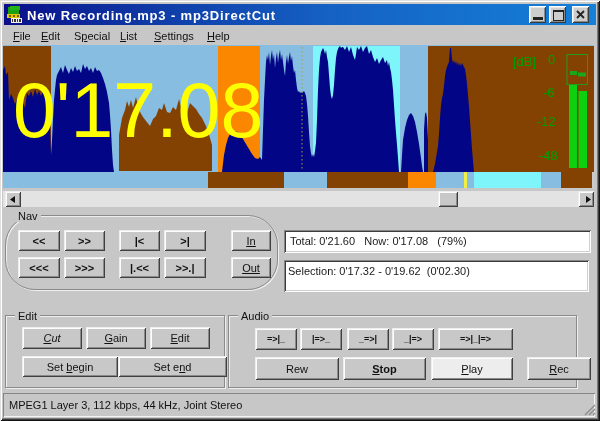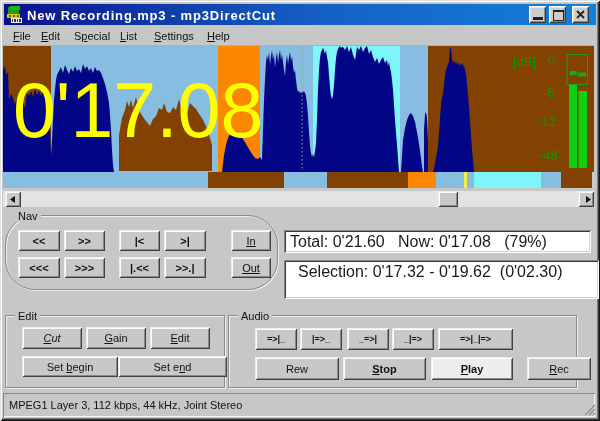--- a/index.html
+++ b/index.html
@@ -12,21 +12,21 @@
 .ttext{left:27px;top:4px;color:#fff;font-size:13px;font-weight:bold;line-height:14px;white-space:nowrap;letter-spacing:0.85px;}
 .wbtn{top:2px;width:17px;height:17px;background:#cdcdcd;
   box-shadow: inset 1px 1px 0 #fff, inset -1px -1px 0 #3a3a3a, inset 2px 2px 0 #e6e6e6, inset -2px -2px 0 #8a8a8a;}
 .menu span{position:absolute;top:0;font-size:11px;color:#111;}
 u{text-decoration:underline;}
 .btn{position:absolute;background:#c8c8c8;color:#111;font-size:11px;text-align:center;
   box-shadow: inset 1px 1px 0 #eeeeee, inset -1px -1px 0 #404040, inset 2px 2px 0 #fdfdfd, inset -2px -2px 0 #8a8a8a;
   border:0;}
 .fs{position:absolute;border:1px solid #8a8a8a;box-shadow:1px 1px 0 #efefef, inset 1px 1px 0 #efefef;}
 .fs .lg{position:absolute;top:-6px;left:9px;background:#c7c7c7;padding:0 3px;font-size:11px;color:#111;}
-.tbox{position:absolute;background:#fff;color:#1a1a1a;font-size:16px;
+.tbox{position:absolute;background:#fff;color:#1a1a1a;font-size:11px;
   box-shadow: inset 1px 1px 0 #868686, inset -1px -1px 0 #fdfdfd, inset 2px 2px 0 #3c3c3c, inset -2px -2px 0 #d0d0d0;
   white-space:nowrap;}
 .sb{position:absolute;top:191px;height:16px;background:#c8c8c8;
   box-shadow: inset 1px 1px 0 #eeeeee, inset -1px -1px 0 #404040, inset 2px 2px 0 #fdfdfd, inset -2px -2px 0 #8a8a8a;}
 </style>
 </head>
 <body>
 
 <div class="abs title"></div>
 <svg class="abs" style="left:7px;top:6px" width="16" height="17" viewBox="0 0 16 17">
@@ -127,42 +127,42 @@
 <button class="btn" style="left:119px;top:230px;width:41px;height:21px;font-weight:bold;">|&lt;</button>
 <button class="btn" style="left:164px;top:230px;width:42px;height:21px;font-weight:bold;">&gt;|</button>
 <button class="btn" style="left:231px;top:230px;width:40px;height:21px;text-decoration:underline;"><u>In</u></button>
 <button class="btn" style="left:18px;top:257px;width:42px;height:21px;font-weight:bold;">&lt;&lt;&lt;</button>
 <button class="btn" style="left:64px;top:257px;width:41px;height:21px;font-weight:bold;">&gt;&gt;&gt;</button>
 <button class="btn" style="left:119px;top:257px;width:41px;height:21px;font-weight:bold;">|.&lt;&lt;</button>
 <button class="btn" style="left:164px;top:257px;width:42px;height:21px;font-weight:bold;">&gt;&gt;.|</button>
 <button class="btn" style="left:231px;top:257px;width:40px;height:21px;"><u>Out</u></button>
 
 <div class="tbox" style="left:284px;top:230px;width:301px;height:23px;line-height:23px;padding-left:6px;">Total: 0'21.60&nbsp;&nbsp;&nbsp;Now: 0'17.08&nbsp;&nbsp;&nbsp;(79%)</div>
-<div class="tbox" style="left:284px;top:260px;width:301px;height:39px;line-height:23px;padding-left:14px;">Selection: 0'17.32 - 0'19.62&nbsp;&nbsp;(0'02.30)</div>
+<div class="tbox" style="left:284px;top:260px;width:301px;height:32px;line-height:23px;padding-left:4px;">Selection: 0'17.32 - 0'19.62&nbsp;&nbsp;(0'02.30)</div>
 
 <div class="fs" style="left:5px;top:315px;width:218px;height:71px;">
     <span class="lg">Edit</span>
   </div>
 <button class="btn" style="left:22px;top:327px;width:60px;height:22px;font-style:italic;"><u>C</u>ut</button>
 <button class="btn" style="left:86px;top:327px;width:60px;height:22px;"><u>G</u>ain</button>
 <button class="btn" style="left:150px;top:327px;width:60px;height:22px;"><u>E</u>dit</button>
 <button class="btn" style="left:22px;top:356px;width:96px;height:21px;">Set <u>b</u>egin</button>
 <button class="btn" style="left:118px;top:356px;width:109px;height:21px;">Set e<u>n</u>d</button>
 
 <div class="fs" style="left:228px;top:315px;width:347px;height:71px;">
     <span class="lg">Audio</span>
   </div>
 <button class="btn" style="left:255px;top:328px;width:42px;height:22px;font-size:9px;font-weight:bold;">=&gt;|_</button>
 <button class="btn" style="left:300px;top:328px;width:42px;height:22px;font-size:9px;font-weight:bold;">|=&gt;_</button>
 <button class="btn" style="left:347px;top:328px;width:42px;height:22px;font-size:9px;font-weight:bold;">_=&gt;|</button>
 <button class="btn" style="left:392px;top:328px;width:42px;height:22px;font-size:9px;font-weight:bold;">_|=&gt;</button>
 <button class="btn" style="left:438px;top:328px;width:75px;height:22px;font-size:9px;font-weight:bold;">=&gt;|_|=&gt;</button>
 <button class="btn" style="left:255px;top:357px;width:84px;height:23px;">Rew</button>
 <button class="btn" style="left:343px;top:357px;width:83px;height:23px;font-weight:bold;"><u>S</u>top</button>
-<button class="btn" style="left:431px;top:357px;width:82px;height:23px;background:#ededed;font-weight:bold;"><u>P</u>lay</button>
+<button class="btn" style="left:431px;top:357px;width:82px;height:23px;background:#ededed;"><u>P</u>lay</button>
 <button class="btn" style="left:527px;top:357px;width:64px;height:23px;"><u>R</u>ec</button>
 
 <div class="abs" style="left:3px;top:393px;width:592px;height:24px;
   box-shadow: inset 1px 1px 0 #868686, inset -1px -1px 0 #f5f5f5;
   font-size:11px;color:#111;line-height:24px;padding-left:6px;box-sizing:border-box;">MPEG1 Layer 3, 112 kbps, 44 kHz, Joint Stereo</div>
 <svg class="abs" style="left:584px;top:404px" width="12" height="12">
   <path d="M11 1 L1 11 M11 5 L5 11 M11 9 L9 11" stroke="#8a8a8a" stroke-width="1.3"></path>
 </svg>
 
 </body></html>

